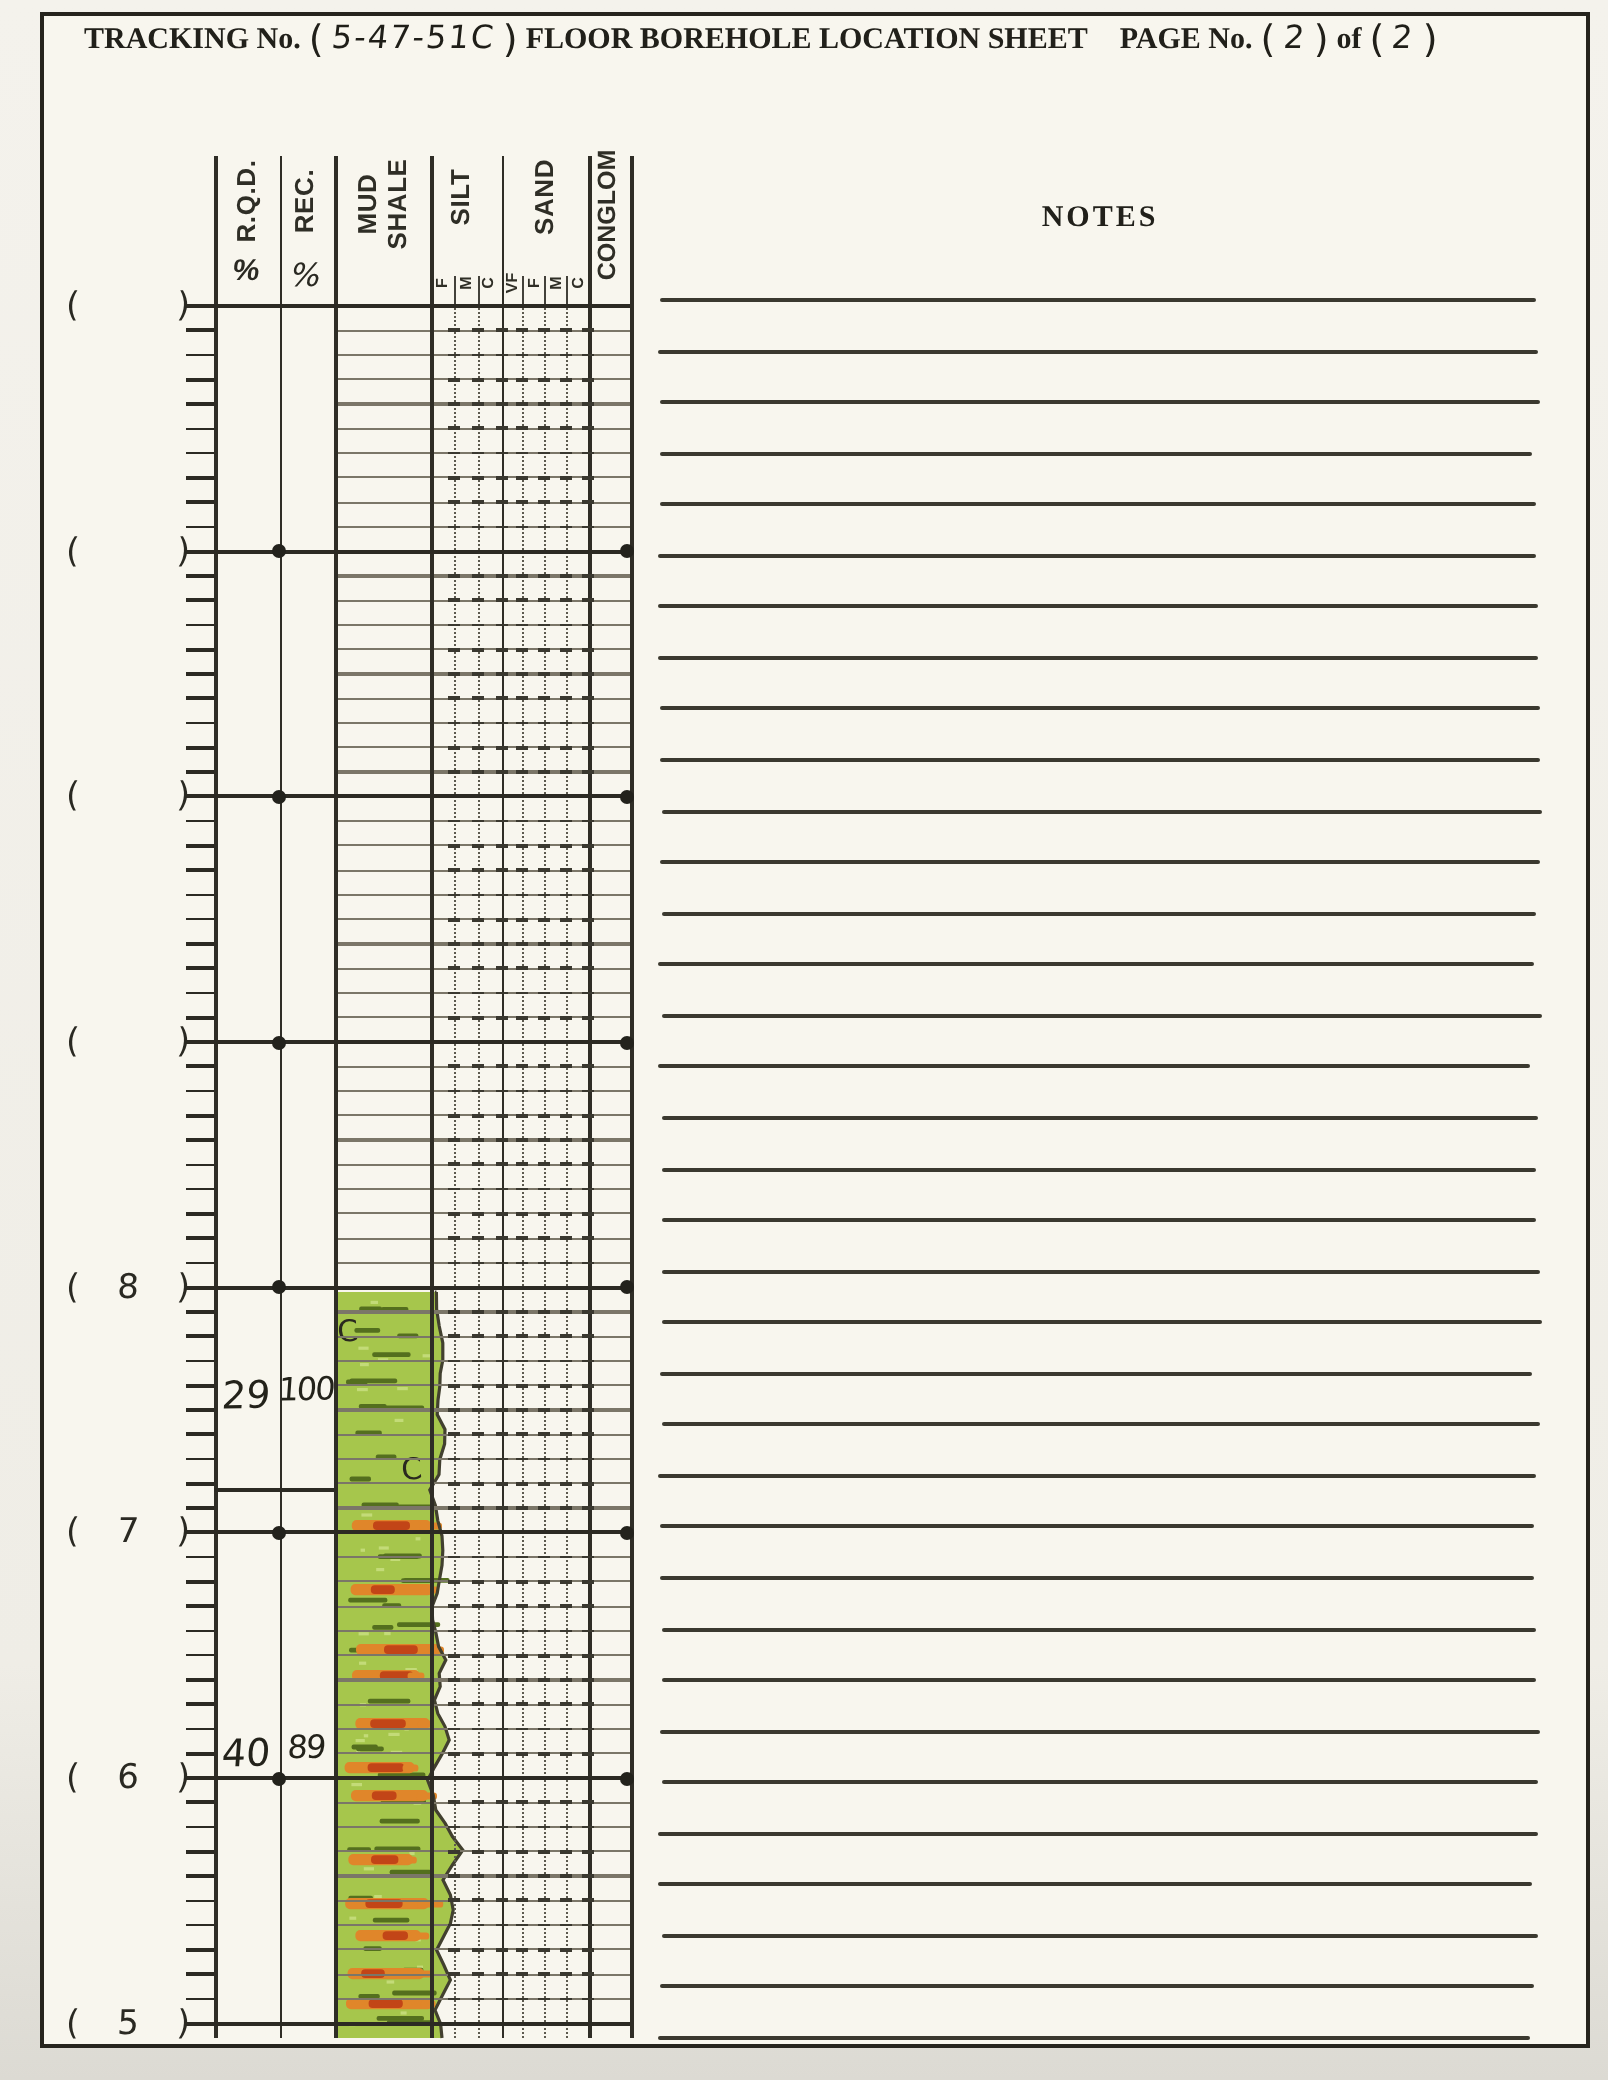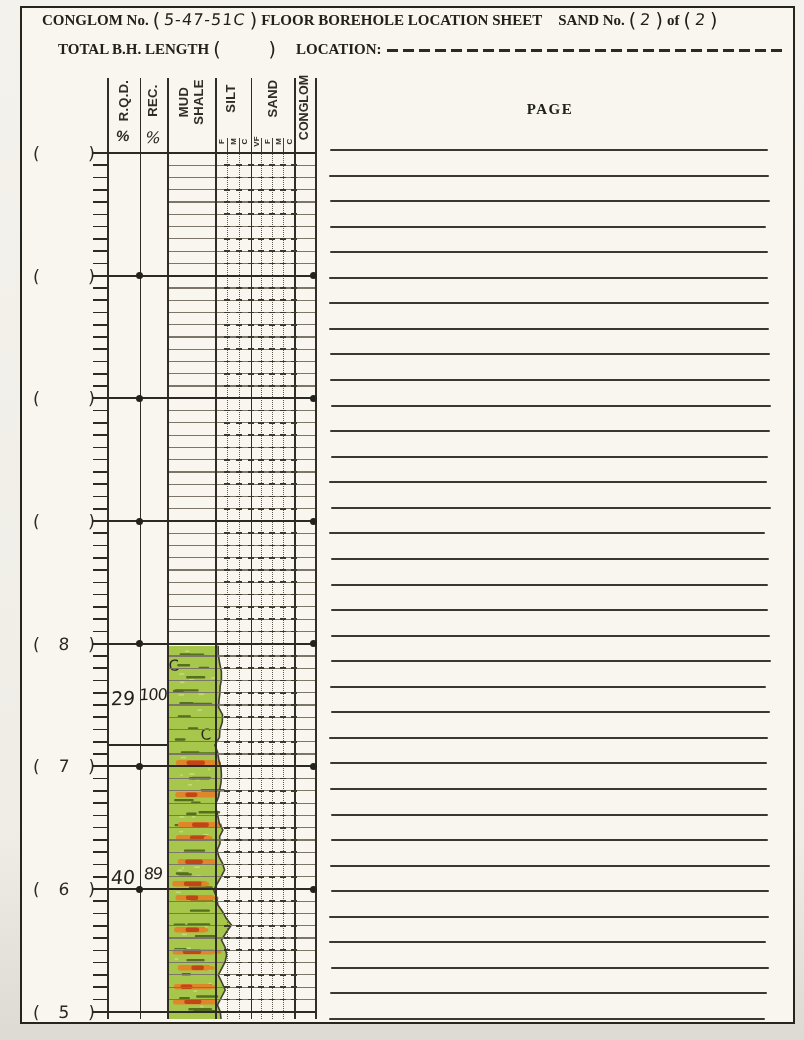--- a/index.html
+++ b/index.html
@@ -55,37 +55,36 @@
        font-family:"Liberation Serif",serif;font-weight:bold;font-size:15px;
        letter-spacing:1.5px;color:#21201a;z-index:5;}
   .litho{position:absolute;left:160px;top:640px;z-index:1;}
 </style>
 </head>
 <body>
 
 <div class="sheet">
   <div class="paper"></div>
 
-  <div class="h1"><span>CONGLOM No.</span><span class="bp">(</span><span class="hw">5-47-51C</span><span class="bp">)</span><span>FLOOR BOREHOLE LOCATION SHEET</span><span class="gap"></span><span>SAND No.</span><span class="bp">(</span><span class="hw">2</span><span class="bp">)</span><span>of</span><span class="bp">(</span><span class="hw">2</span><span class="bp">)</span></div>
+  <div class="h1"><span>TRACKING No.</span><span class="bp">(</span><span class="hw">5-47-51C</span><span class="bp">)</span><span>FLOOR BOREHOLE LOCATION SHEET</span><span class="gap"></span><span>PAGE No.</span><span class="bp">(</span><span class="hw">2</span><span class="bp">)</span><span>of</span><span class="bp">(</span><span class="hw">2</span><span class="bp">)</span></div>
 
-  <div class="h2"><span>TOTAL B.H. LENGTH</span><span class="bp">(</span><span class="blank"></span><span class="bp">)</span><span class="gap"></span><span>LOCATION:</span><span class="dashline"></span></div>
 
   <div class="rot lab-rqd">R.Q.D.</div>
   <div class="unit u-rqd">%</div>
   <div class="rot lab-rec">REC.</div>
   <div class="unit u-rec">%</div>
   <div class="rot lab-mud">
     <div>MUD</div>
     <div>SHALE</div>
   </div>
   <div class="rot lab-silt">SILT</div>
   <div class="rot lab-sand">SAND</div>
   <div class="rot lab-conglom">CONGLOM</div>
 
-  <div class="notes-title">PAGE</div>
+  <div class="notes-title">NOTES</div>
 
   <div id="render-root">
       <svg class="litho" width="92" height="382" viewBox="160 640 92 382">
         <path d="M168,646 L218.2329345330596,646 L218.2,646.0 L218.3,654.5 L219.6,663.0 L221.4,671.5 L221.4,680.0 L220.1,686.7 L219.9,693.3 L219.0,700.0 L218.6,707.3 L222.5,714.7 L222.3,722.0 L219.9,729.7 L219.5,737.3 L214.9,745.0 L217.7,752.7 L218.9,760.3 L221.0,768.0 L221.4,775.3 L221.0,782.7 L219.7,790.0 L218.6,796.7 L216.0,803.3 L216.3,810.0 L218.0,816.7 L219.3,823.3 L222.9,830.0 L219.6,836.7 L220.1,843.3 L217.2,850.0 L218.9,856.7 L222.5,863.3 L224.6,870.0 L221.2,876.7 L217.4,883.3 L213.8,890.0 L216.6,897.5 L217.9,905.0 L222.6,911.7 L226.2,918.3 L231.4,925.0 L226.2,932.5 L221.5,940.0 L225.2,947.5 L226.6,955.0 L225.2,961.7 L221.8,968.3 L218.3,975.0 L221.9,982.5 L225.2,990.0 L221.3,997.5 L217.5,1005.0 L220.3,1012.0 L221.0,1019.0 L168,1019 Z" fill="#a6c64c"></path>
         <rect x="195.2" y="778.9" width="4.9" height="1.6" fill="#c3db78"></rect>
         <rect x="194.6" y="795.8" width="4.3" height="1.6" fill="#c3db78"></rect>
         <rect x="180.0" y="681.5" width="4.4" height="1.6" fill="#c3db78"></rect>
         <rect x="192.1" y="816.0" width="3.2" height="1.6" fill="#c3db78"></rect>
         <rect x="189.0" y="679.1" width="5.1" height="1.6" fill="#c3db78"></rect>
         <rect x="178.5" y="694.0" width="5.4" height="1.6" fill="#c3db78"></rect>

